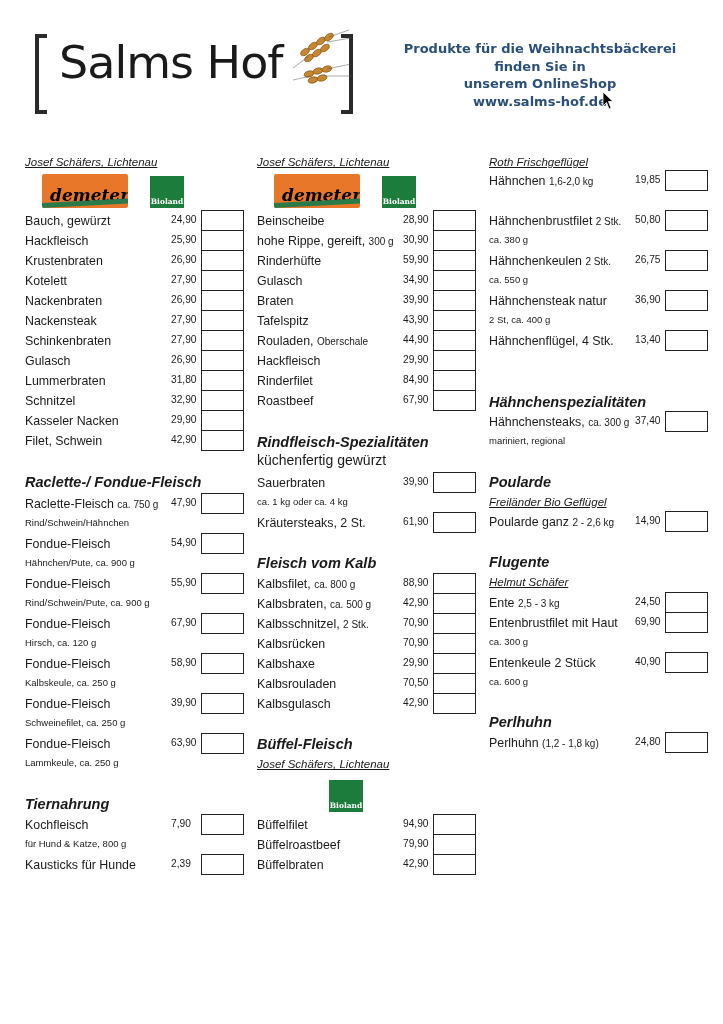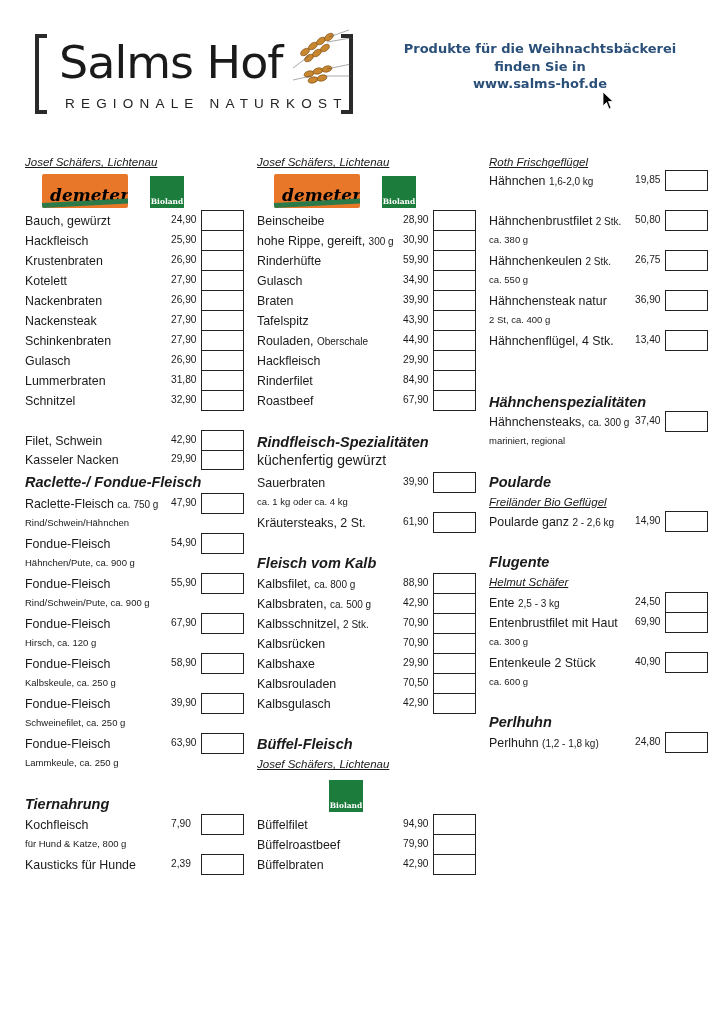--- a/index.html
+++ b/index.html
@@ -63,25 +63,25 @@
     </g>
     <g stroke="#555" stroke-width="0.5">
       <line x1="46" y1="9" x2="66" y2="2"></line>
         <line x1="44" y1="14" x2="68" y2="10"></line>
       <line x1="44" y1="41" x2="68" y2="36"></line>
         <line x1="42" y1="48" x2="68" y2="48"></line>
       <line x1="10" y1="40" x2="26" y2="28"></line>
         <line x1="10" y1="52" x2="28" y2="48"></line>
     </g>
   </svg>
-  <div class="logo-tag">REGIONALE NATURKOST</div>
 </div>
 
 <div class="promo">
   <div>Produkte für die Weihnachtsbäckerei finden Sie in</div>
+  <div>unserem OnlineShop</div>
   <div>www.salms-hof.de</div>
 </div>
 <svg class="cursor" viewBox="0 0 14 20">
   <path d="M1 1 L1 15 L4.5 11.5 L7 18 L9 17 L6.5 10.5 L11 10.5 Z" fill="#000" stroke="#fff" stroke-width="0.8"></path>
 </svg>
 
 <div class="col c1" id="col1">
     <div class="supplier" style="left: 0px; top: 2px;">Josef Schäfers, Lichtenau</div>
     <div class="demeter" style="left: 17px; top: 20px;">
       <span>demeter</span>
@@ -132,21 +132,21 @@
     <div class="row" style="left: 0px; top: 216px;">
       <div class="name"><span>Lummerbraten</span></div>
       <div class="price">31,80</div>
       <div class="box"></div>
     </div>
     <div class="row" style="left: 0px; top: 236px;">
       <div class="name"><span>Schnitzel</span></div>
       <div class="price">32,90</div>
       <div class="box"></div>
     </div>
-    <div class="row" style="left: 0px; top: 256px; margin-top: 39px;">
+    <div class="row" style="left: 0px; top: 256px;">
       <div class="name"><span>Kasseler Nacken</span></div>
       <div class="price">29,90</div>
       <div class="box"></div>
     </div>
     <div class="row" style="left: 0px; top: 276px;">
       <div class="name"><span>Filet, Schwein</span></div>
       <div class="price">42,90</div>
       <div class="box"></div>
     </div>
     <div class="heading" style="left: 0px; top: 320px;">Raclette-/ Fondue-Fleisch</div>

